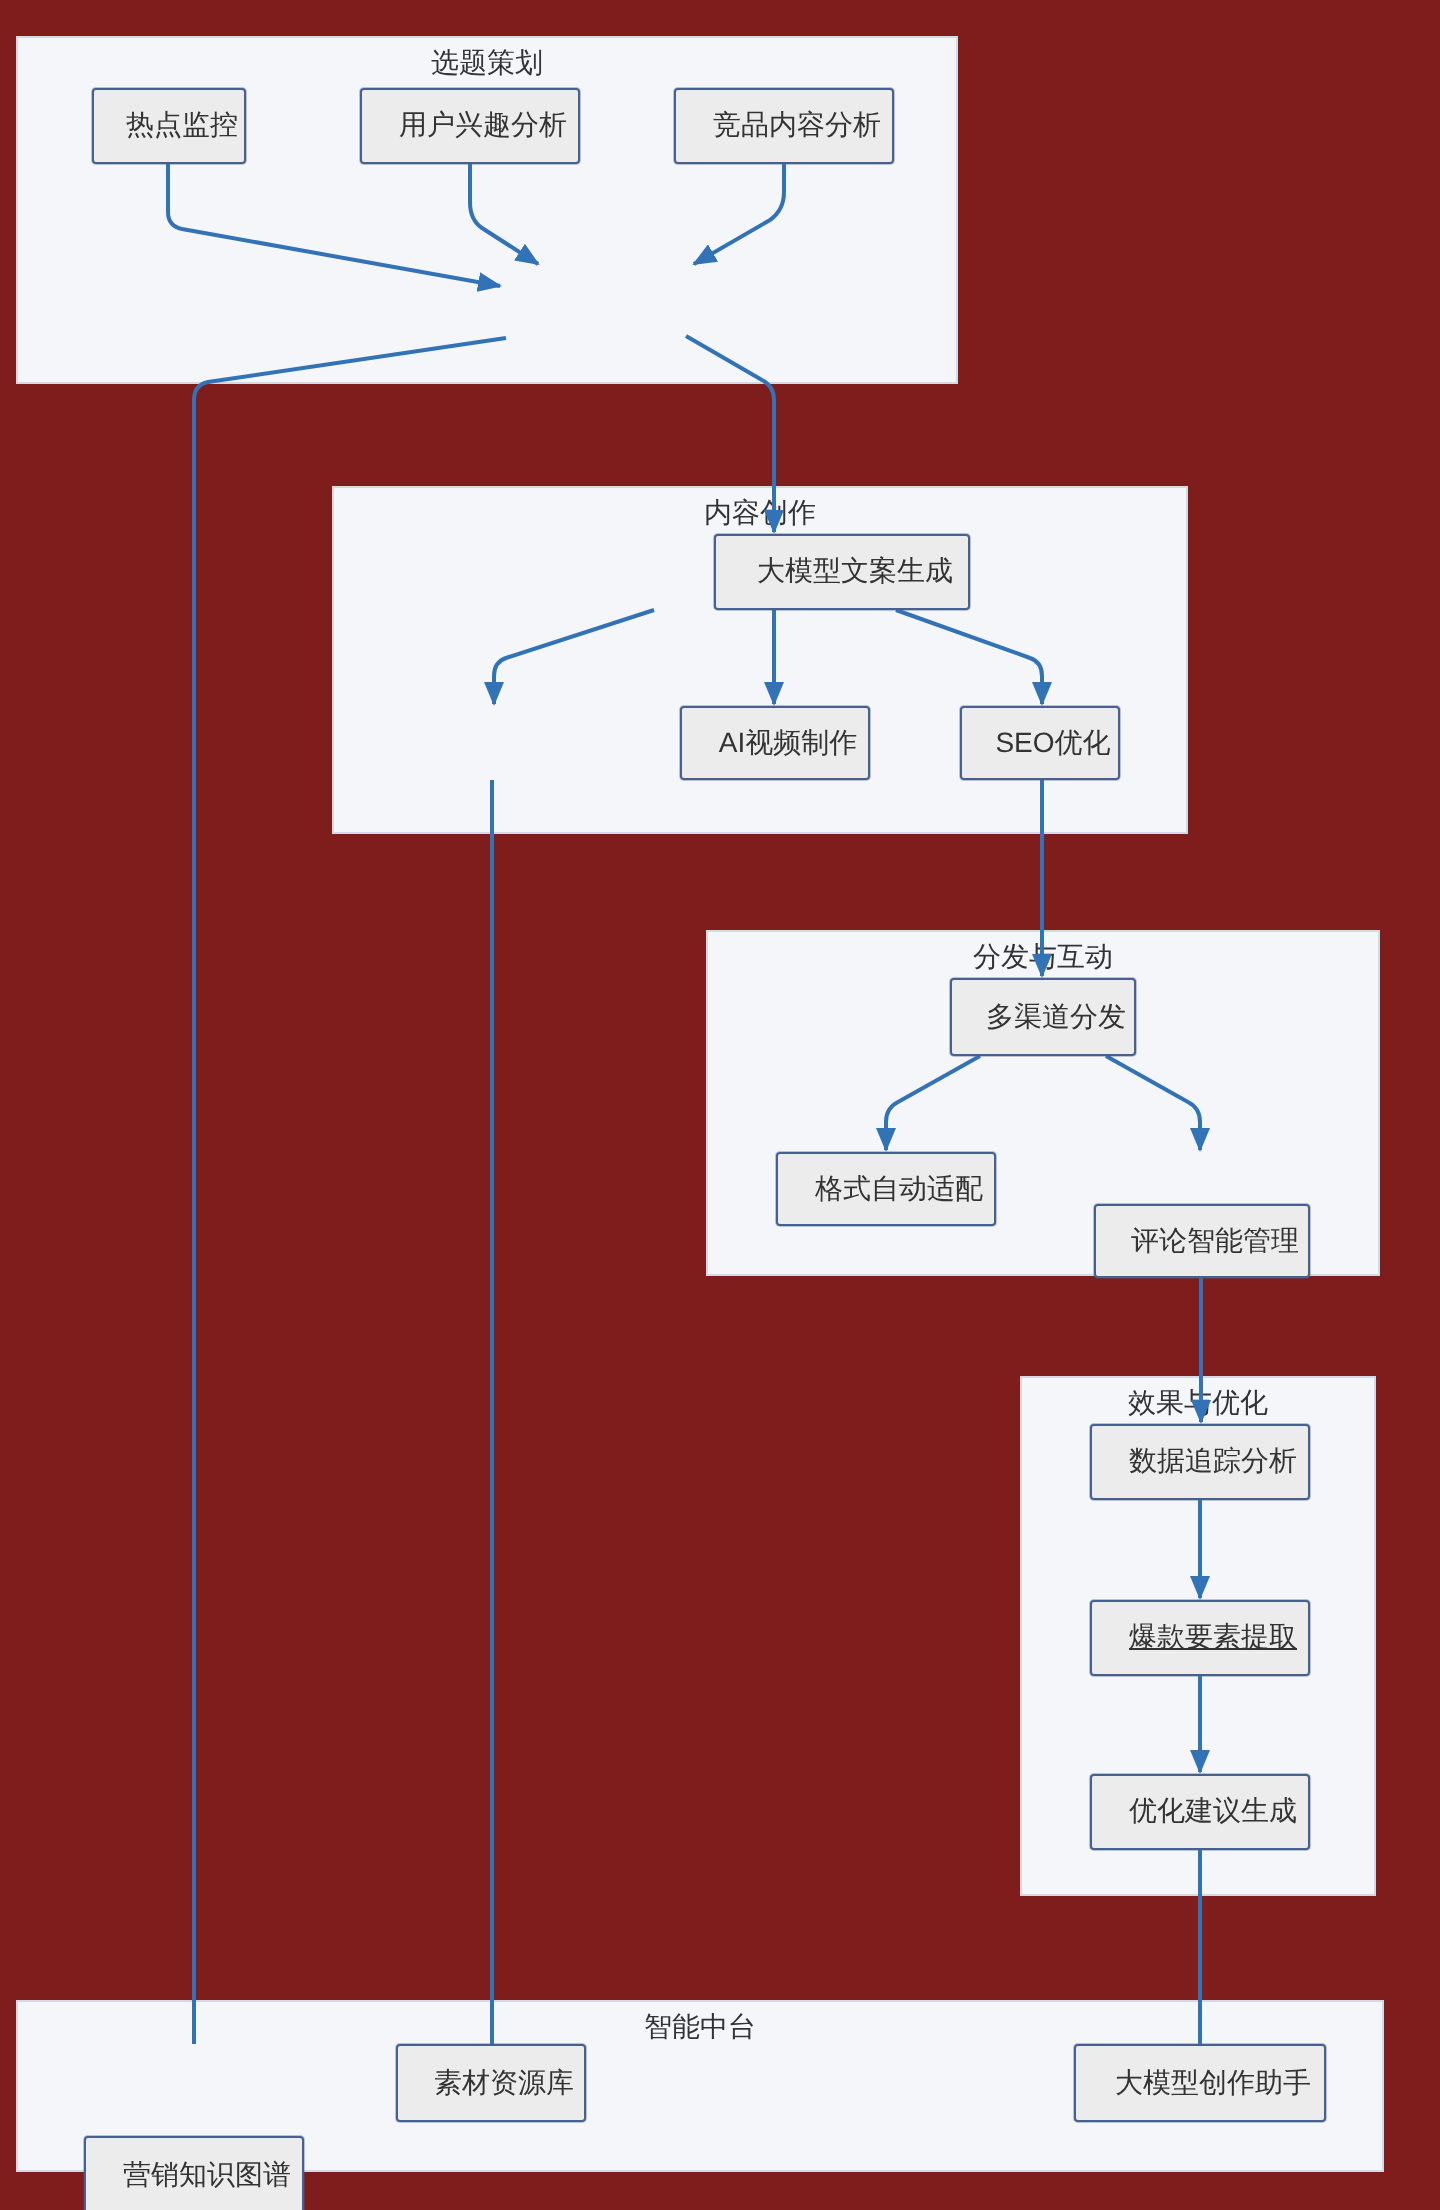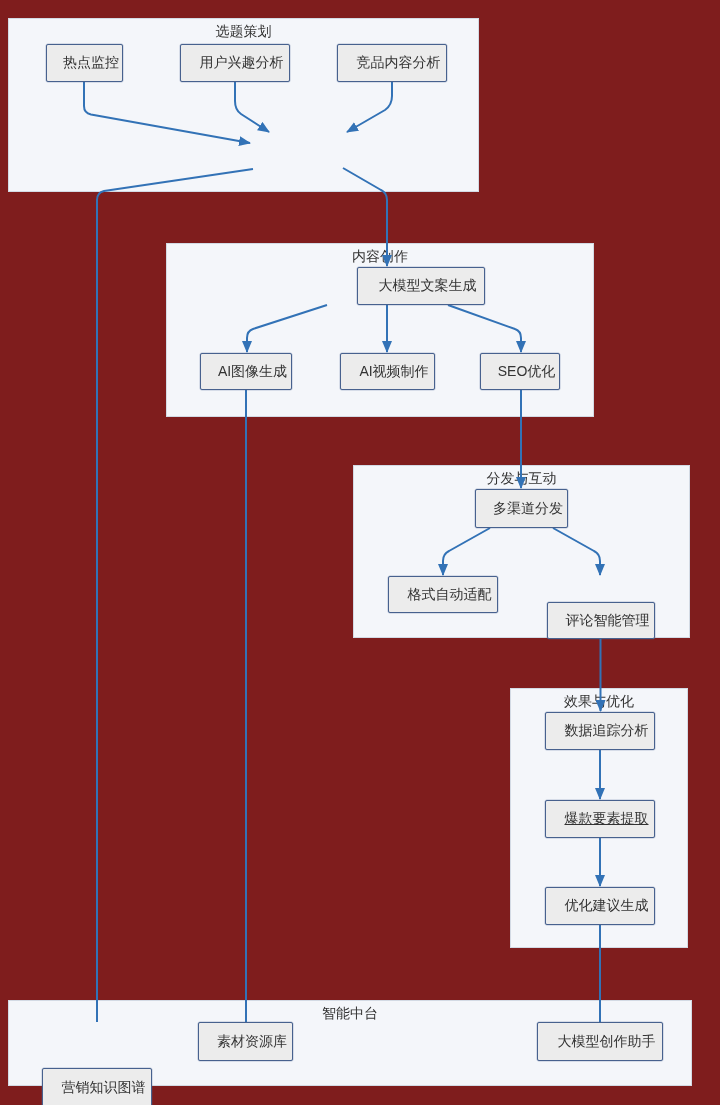--- a/index.html
+++ b/index.html
@@ -116,21 +116,20 @@
 
   <div class="node" style="left:46px; top:44px; width:77px; height:38px;">热点监控</div>
 
   <div class="node" style="left:180px; top:44px; width:110px; height:38px;">用户兴趣分析</div>
 
   <div class="node" style="left:337px; top:44px; width:110px; height:38px;">竞品内容分析</div>
 
 
   <div class="node" style="left:325px; top:267px; width:128px; height:38px;margin-left:32px;">大模型文案生成</div>
 
-  <div class="node" style="left:200px; top:353px; width:92px; height:37px;">AI图像生成</div>
 
   <div class="node" style="left:340px; top:353px; width:95px; height:37px;">AI视频制作</div>
 
   <div class="node" style="left:480px; top:353px; width:80px; height:37px;">SEO优化</div>
 
   <div class="node" style="left:475px; top:489px; width:93px; height:39px;">多渠道分发</div>
 
   <div class="node" style="left:388px; top:576px; width:110px; height:37px;">格式自动适配</div>
 
   <div class="node" style="left:547px; top:576px; width:108px; height:37px;margin-top:26px;">评论智能管理</div>

